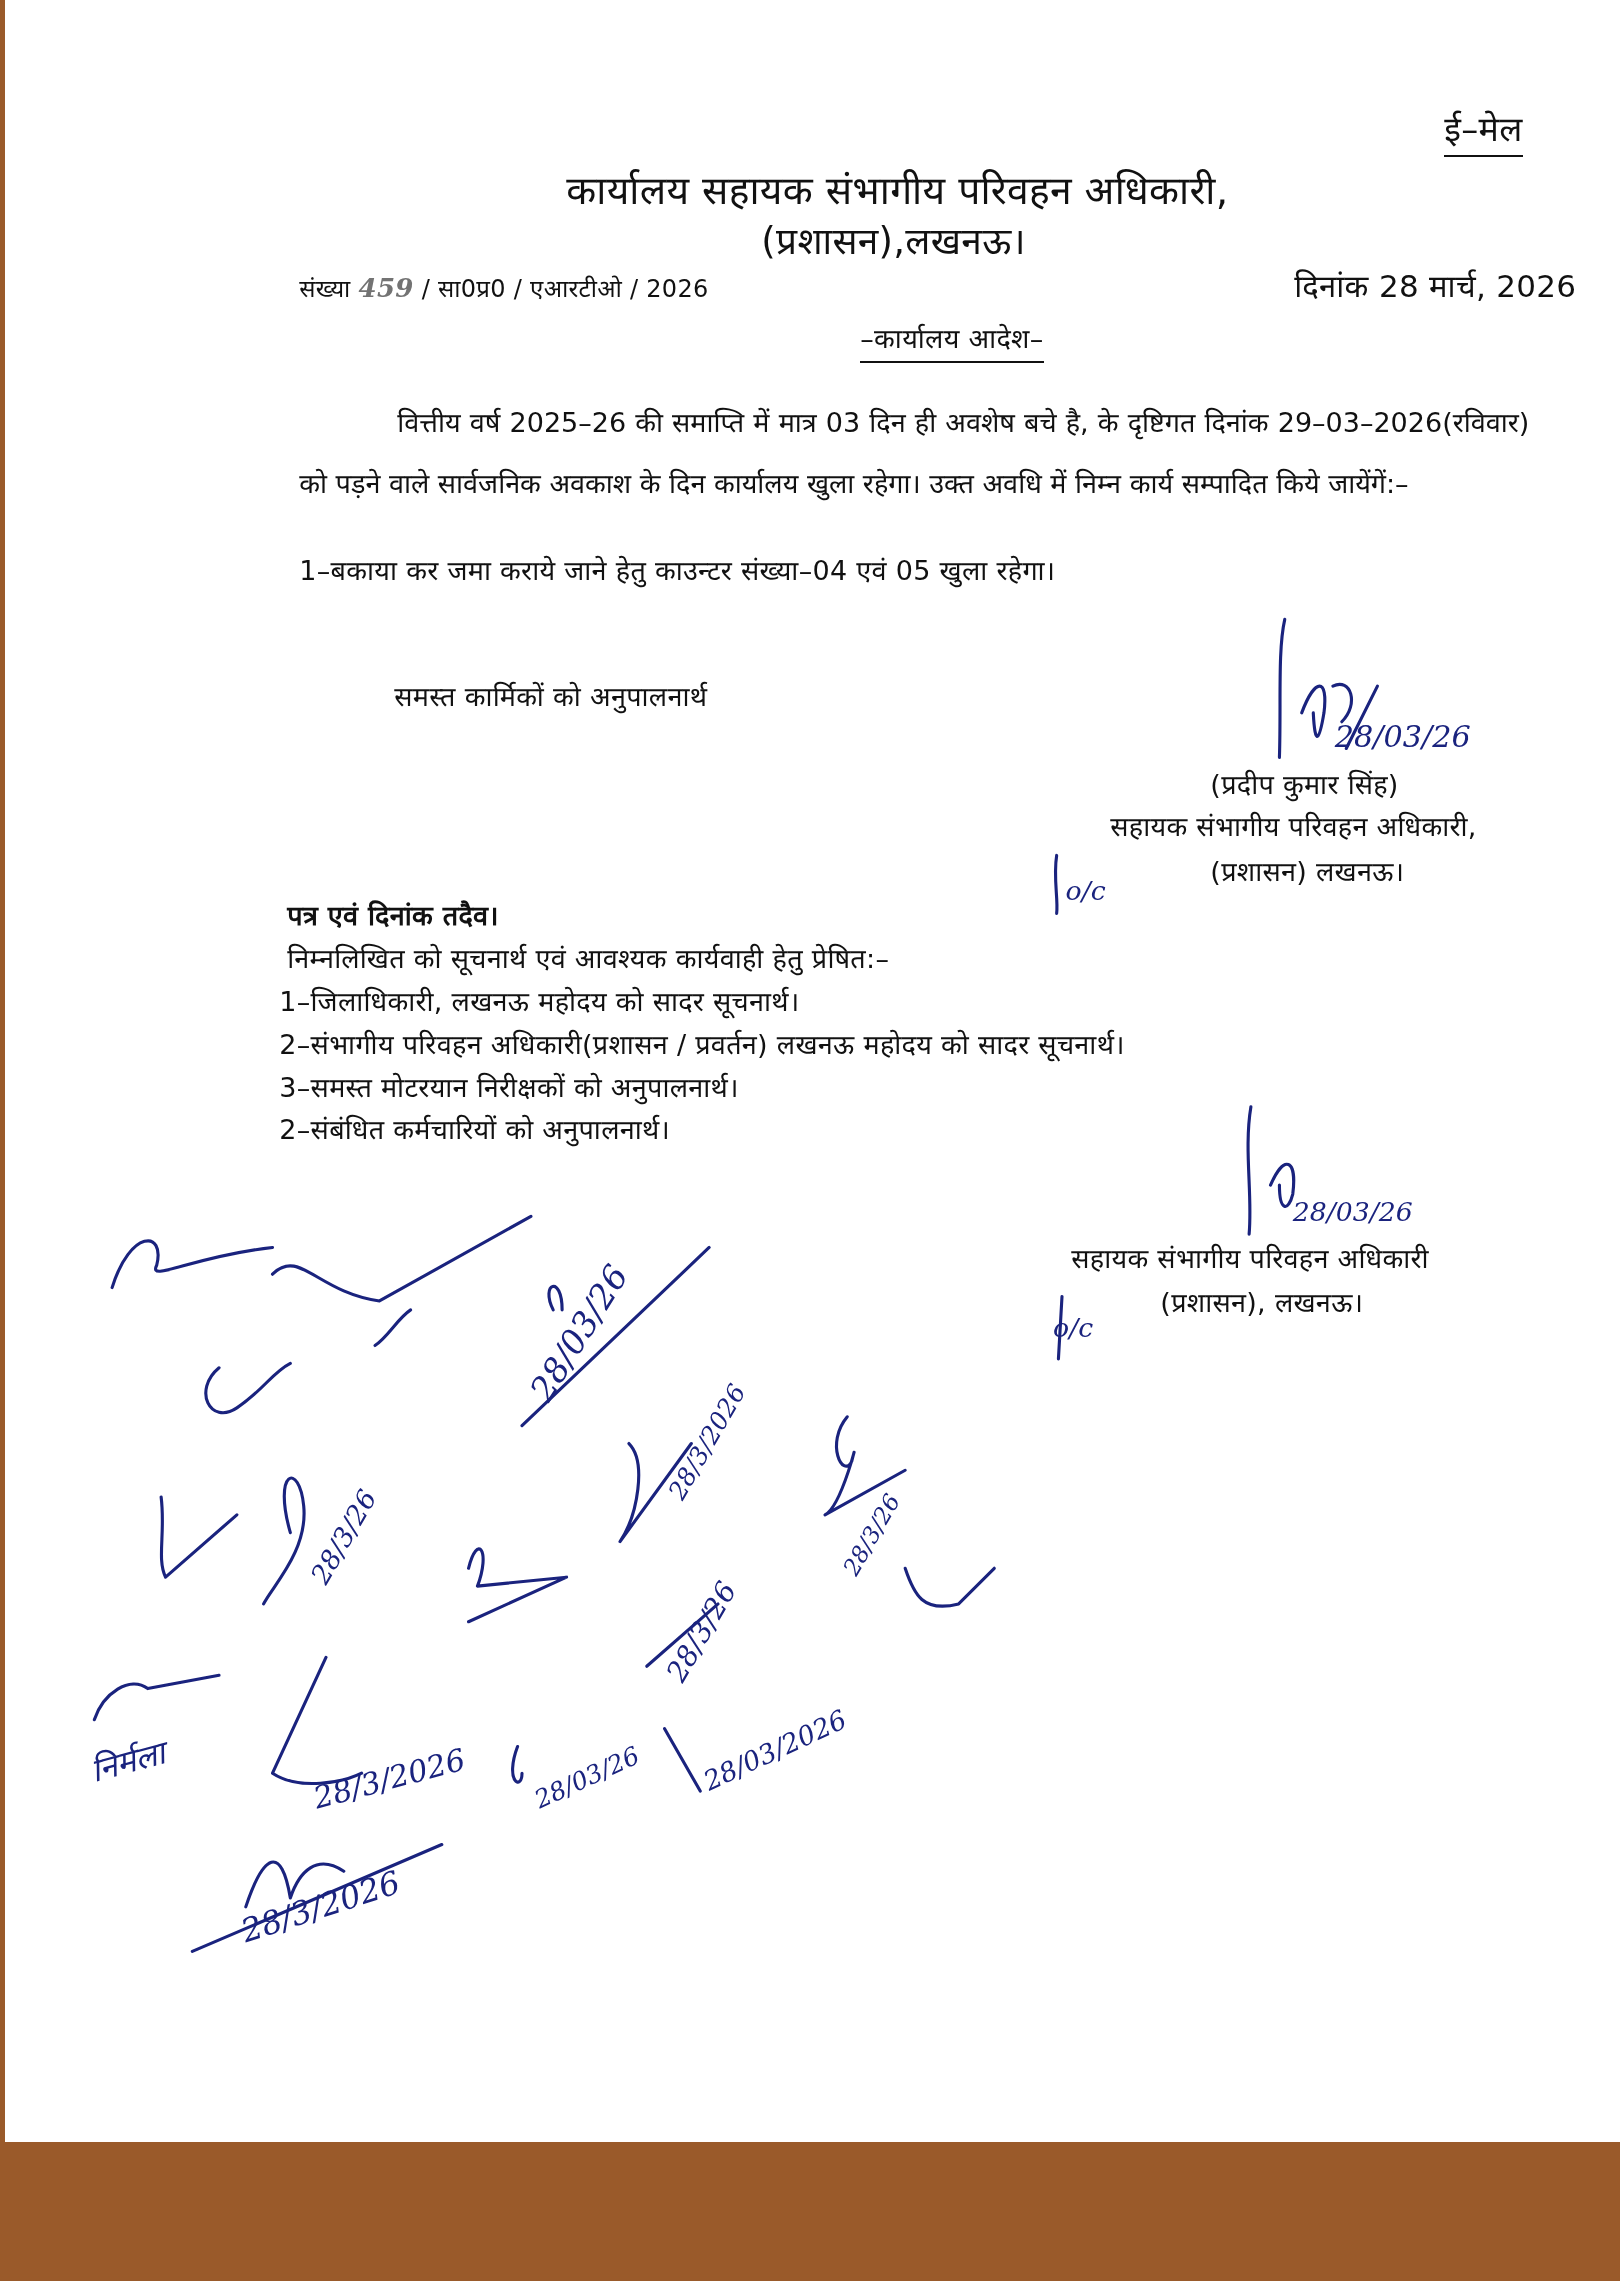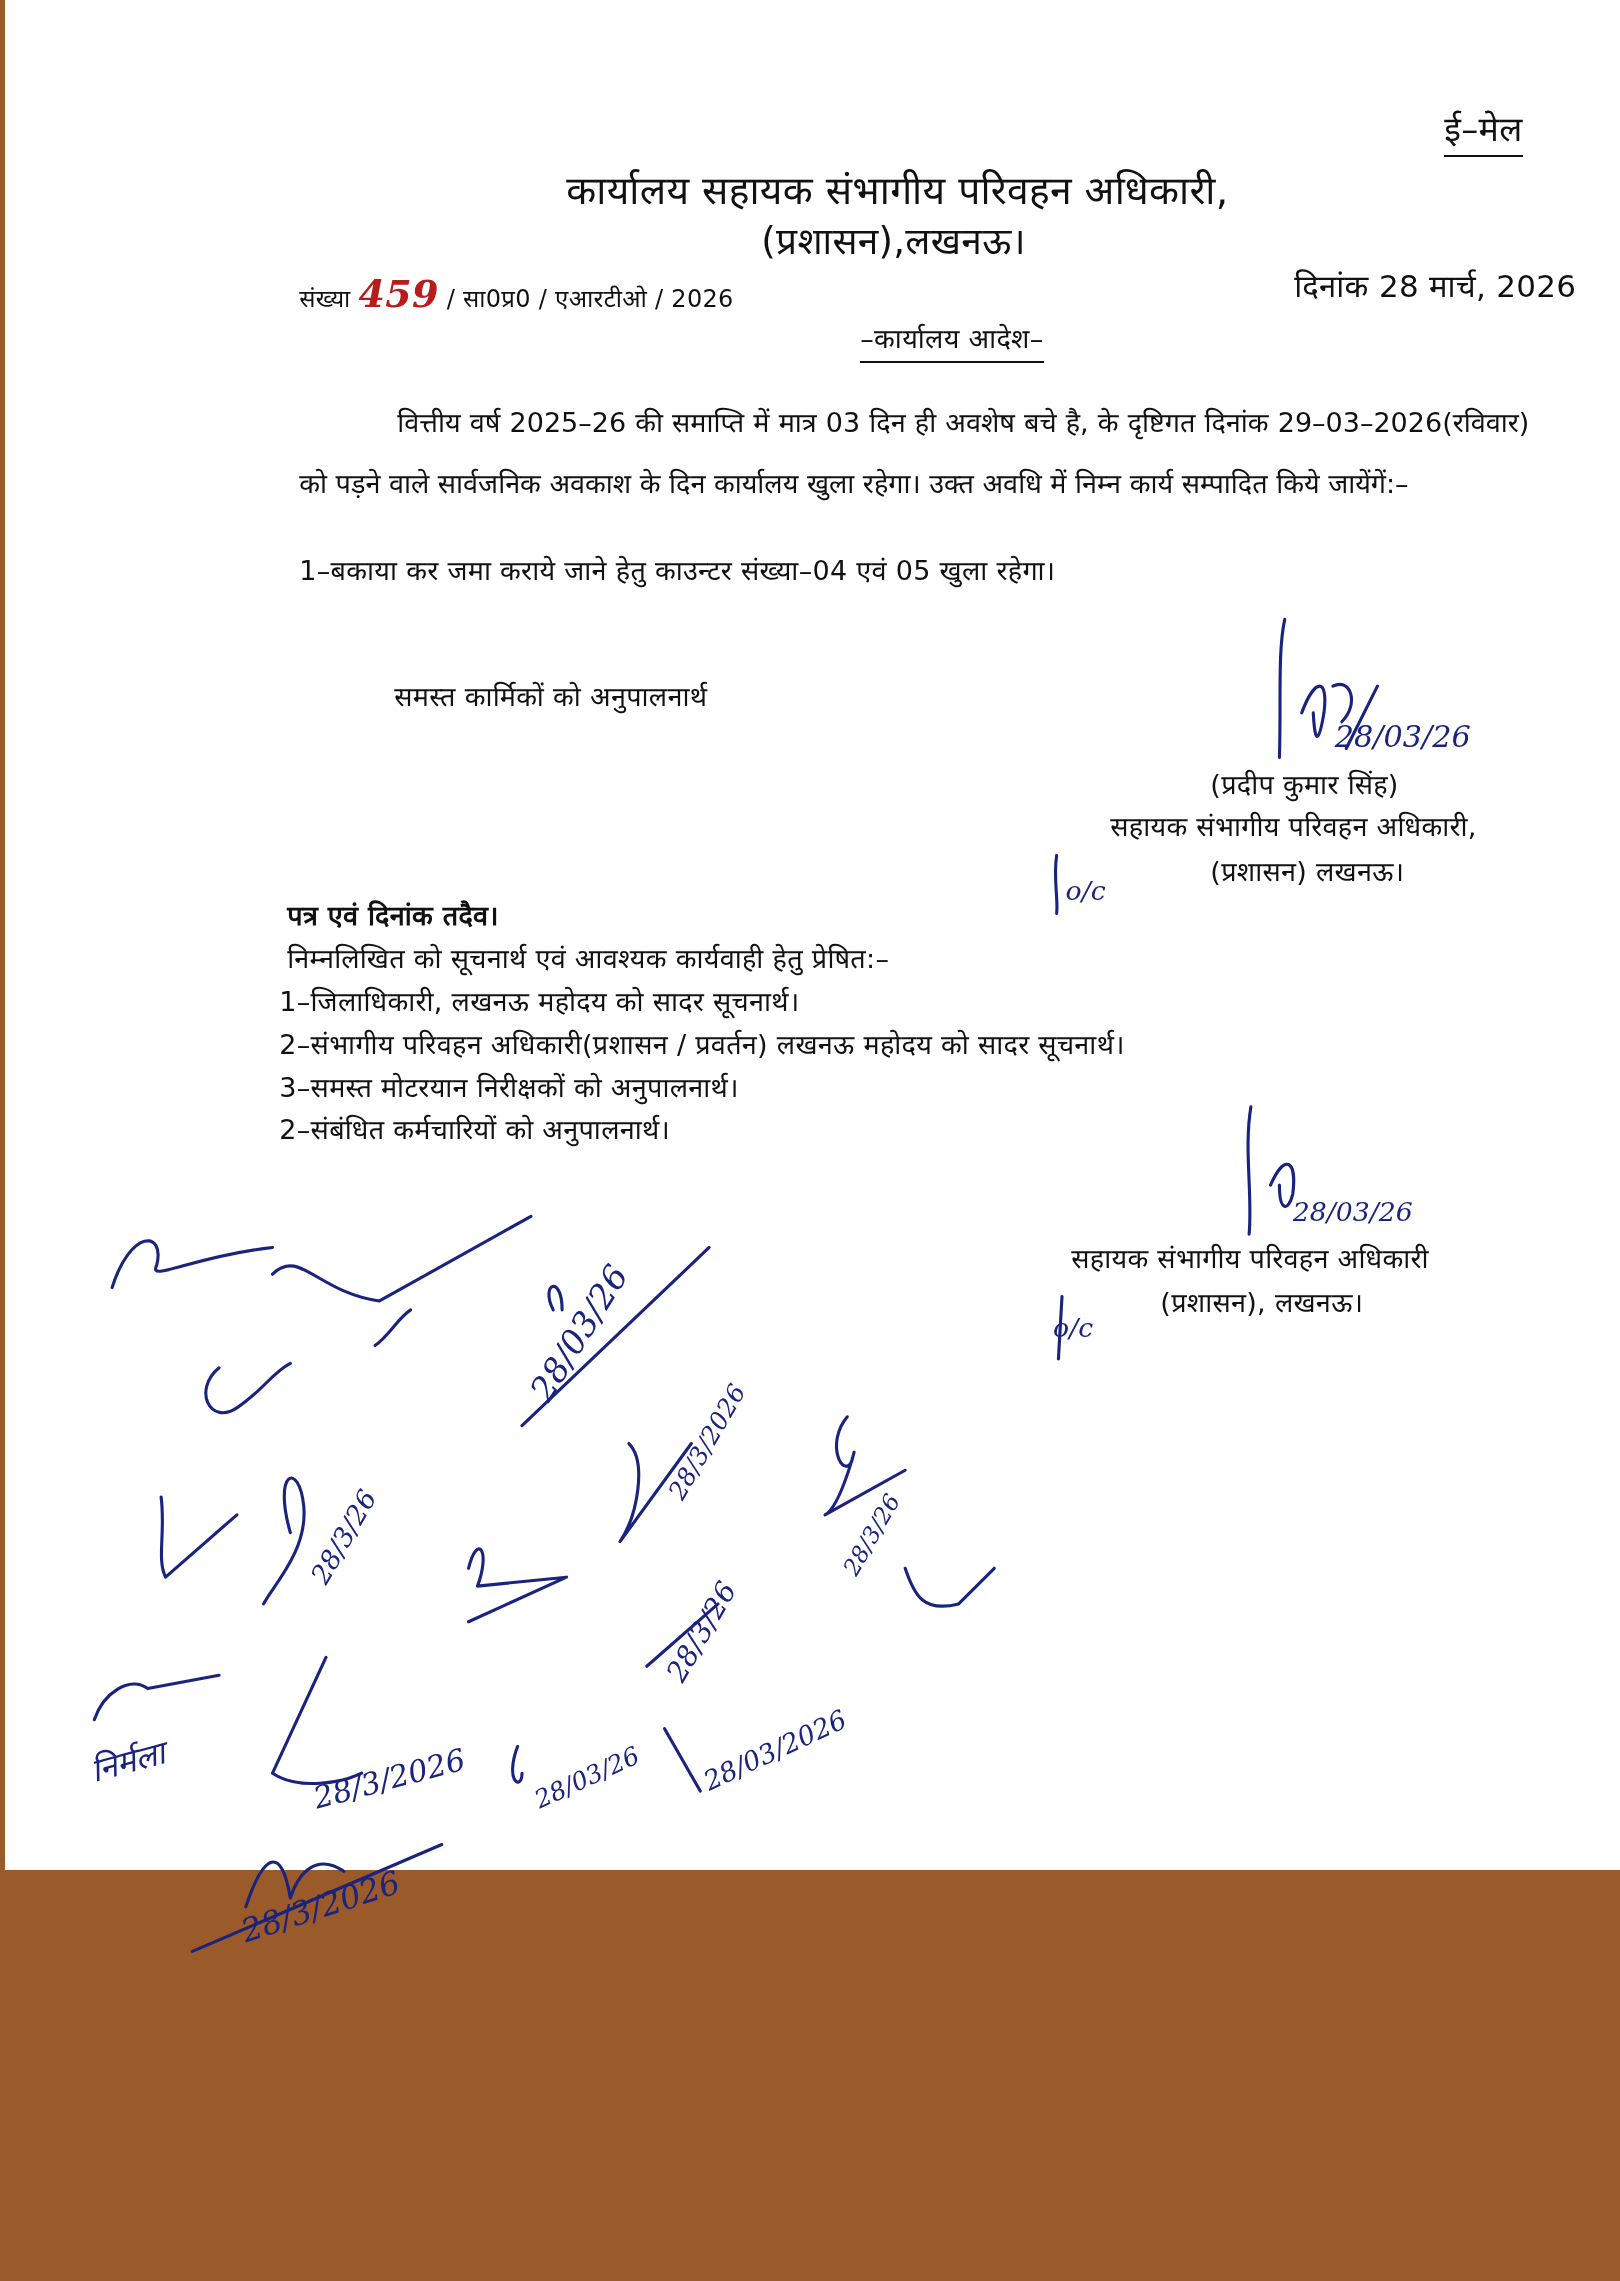--- a/index.html
+++ b/index.html
@@ -4,29 +4,29 @@
   <style>
     html, body { margin: 0; padding: 0; }
     body {
       width: 1620px; height: 2281px;
       background: #9a5a2a;
       position: relative; overflow: hidden;
       font-family: "DejaVu Sans", "Liberation Sans", sans-serif;
       color: #111;
     }
     .paper {
-      position: absolute; left: 5.3px; top: 0; width: 1615px; height: 1870px;
+      position: absolute; left: 5.3px; top: 0; width: 1615px; height: 2142px;
       background: #ffffff;
     }
     .t { position: absolute; white-space: nowrap; font-size: 27px; letter-spacing: 0.3px; }
     .email-tag { left: 1439px; top: 105px; font-size: 34px; border-bottom: 2.7px solid #111; padding-bottom: 3.6px; }
     .office-title { left: 561px; top: 162px; font-size: 39px; }
     .office-sub { left: 756px; top: 214px; font-size: 37px; }
     .ref { left: 294px; top: 271px; font-size: 24px; }
-    .ref .hand { font-family: "DejaVu Serif", serif; font-style: italic; color: #b91c1c; font-size: 38px; font-weight: bold; text-align: center; }
+    .ref .hand { font-family: "DejaVu Serif", serif; font-style: italic; color: #737373; font-size: 26px; font-weight: bold; text-align: center; }
     .date { left: 1289px; top: 264px; font-size: 31px; }
     .order-head { left: 855px; top: 319px; font-size: 27px; border-bottom: 2.7px solid #111; padding-bottom: 5.3px; }
     .para { position: absolute; left: 294px; top: 392px; width: 1230px; font-size: 27px; line-height: 61px; text-align: justify; }
     .para p { margin: 0; text-indent: 98px; }
     .item { left: 294px; font-size: 27px; }
     .compliance { left: 389px; top: 677px; font-size: 27px; }
     .signer-name { left: 1205px; top: 765px; font-size: 27px; text-align: center; }
     .signer-desig { left: 1105px; top: 807px; font-size: 27px; }
     .signer-loc { left: 1205px; top: 852px; font-size: 27px; }
     .copy-head { left: 282px; top: 896px; font-size: 27px; font-weight: bold; }

